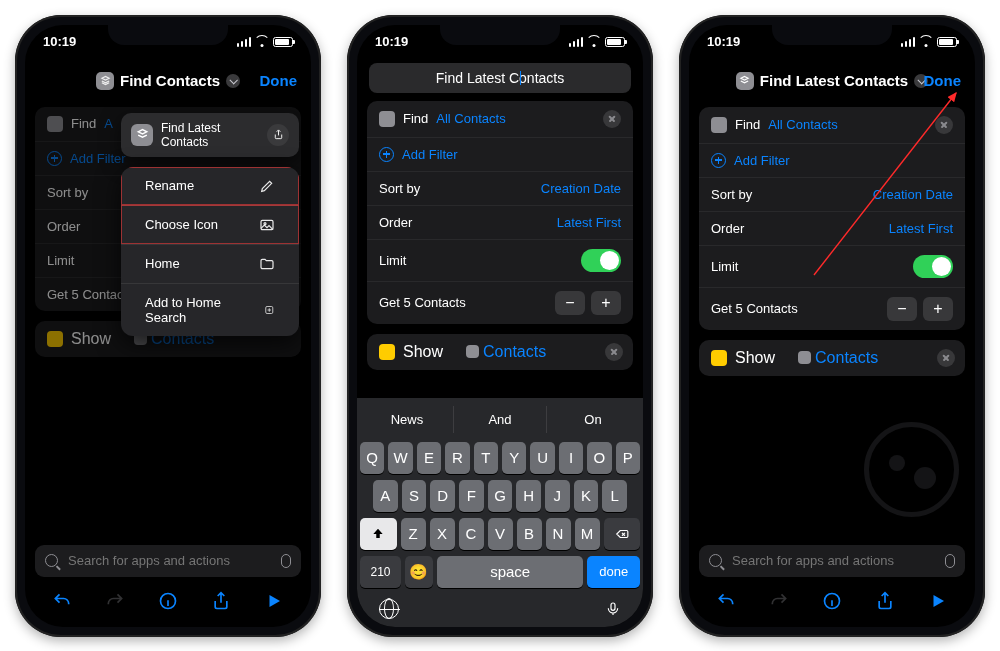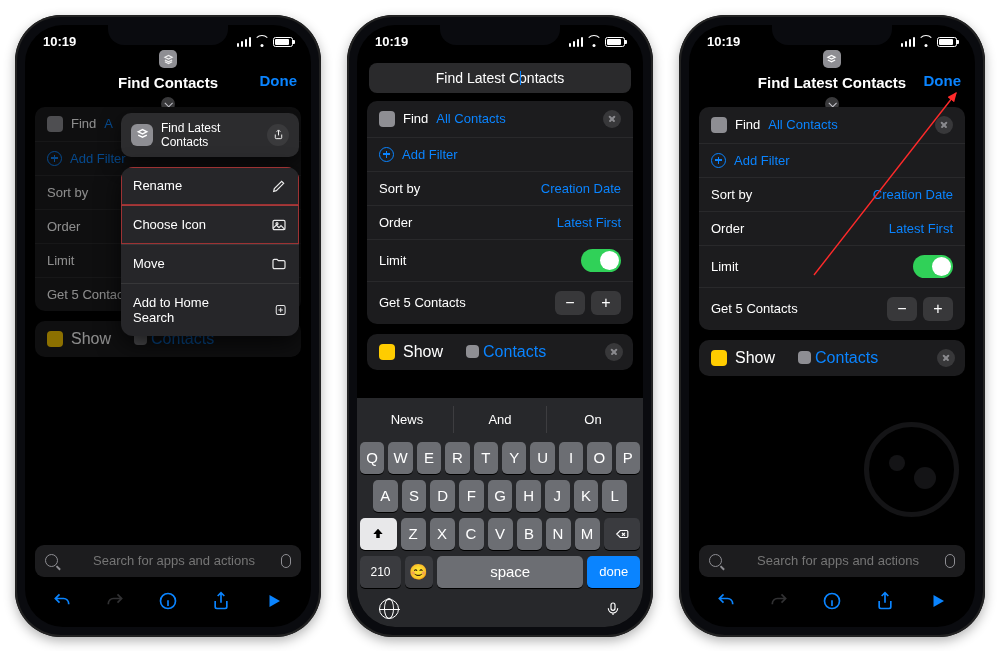--- a/index.html
+++ b/index.html
@@ -34,21 +34,21 @@
   .sig span:nth-child(1){height:4px}.sig span:nth-child(2){height:6px}.sig span:nth-child(3){height:8px}.sig span:nth-child(4){height:10px}
   .wifi{display:inline-block;position:relative;width:14px;height:10px;}
   .wifi::before{content:"";position:absolute;bottom:0;left:50%;transform:translateX(-50%);width:3px;height:3px;background:#fff;border-radius:50%;}
   .wifi::after{content:"";position:absolute;bottom:-3px;left:50%;transform:translateX(-50%);width:14px;height:14px;border:1.8px solid #fff;border-bottom:none;border-left-color:transparent;border-right-color:transparent;border-radius:50% 50% 0 0;clip-path:polygon(0 0,100% 0,100% 55%,0 55%);}
   .batt{width:20px;height:10px;border:1px solid #fff;border-radius:2.5px;position:relative;}
   .batt::after{content:"";position:absolute;right:-3px;top:2.5px;width:1.8px;height:4px;background:#fff;border-radius:0 1px 1px 0;}
   .batt i{position:absolute;left:1px;top:1px;bottom:1px;width:80%;background:#fff;border-radius:1px;}
   
   .nav{position:absolute;top:36px;left:0;right:0;height:40px;display:flex;align-items:center;justify-content:center;padding:0 12px;}
   .nav .done{position:absolute;right:14px;color:var(--link);font-size:15px;font-weight:600;}
-  .nav .title-pill{display:flex;align-items:center;gap:6px;flex-direction:column;}
+  .nav .title-pill{display:flex;align-items:center;gap:6px;}
   .nav .title-pill .icon-sq{width:18px;height:18px;border-radius:5px;background:#8e8e93;display:flex;align-items:center;justify-content:center;}
   .nav .title-pill .title{font-size:15px;font-weight:600;}
   .chev-d{width:14px;height:14px;border-radius:50%;background:#3a3a3c;display:inline-flex;align-items:center;justify-content:center;}
   .chev-d::after{content:"";width:5px;height:5px;border-right:1.5px solid #c8c8cf;border-bottom:1.5px solid #c8c8cf;transform:rotate(45deg) translateY(-1px);}
   .title-bar{margin:0 12px;height:30px;border-radius:8px;background:#2a2a2c;display:flex;align-items:center;justify-content:center;font-size:14px;font-weight:500;color:#fff;}
   
   .content{position:absolute;top:82px;left:10px;right:10px;display:flex;flex-direction:column;gap:10px;}
   .card{background:var(--panel);border-radius:10px;padding:0;overflow:hidden;font-size:13px;}
   .row{display:flex;align-items:center;justify-content:space-between;padding:9px 12px;min-height:32px;border-top:0.5px solid rgba(255,255,255,.06);}
   .row:first-child{border-top:none;}
@@ -69,34 +69,34 @@
   .toggle::after{content:"";position:absolute;right:2px;top:2px;width:19px;height:19px;background:#fff;border-radius:50%;}
   .stepper{display:flex;gap:6px;}
   .step-btn{width:30px;height:24px;border-radius:6px;background:#38383a;display:flex;align-items:center;justify-content:center;color:#fff;font-size:16px;font-weight:300;}
   
   .show-row{background:var(--panel);border-radius:10px;padding:9px 12px;display:flex;align-items:center;gap:8px;justify-content:flex-start;position:relative;}
   .show-row .close-dot{position:absolute;right:10px;}
   
   .search{position:absolute;left:10px;right:10px;bottom:50px;height:32px;background:#1c1c1e;border-radius:9px;display:flex;align-items:center;padding:0 10px;gap:8px;}
   .search .mag{width:13px;height:13px;border:1.5px solid var(--muted);border-radius:50%;position:relative;}
   .search .mag::after{content:"";position:absolute;width:5px;height:1.5px;background:var(--muted);bottom:-2px;right:-4px;transform:rotate(45deg);}
-  .search input{flex:1;background:transparent;border:none;outline:none;color:var(--muted);font-size:13px;margin-left:25px;}
+  .search input{flex:1;background:transparent;border:none;outline:none;color:var(--muted);font-size:13px;}
   .mic{width:10px;height:14px;border:1.3px solid var(--muted);border-radius:5px;position:relative;}
   
   .toolbar{position:absolute;left:0;right:0;bottom:8px;height:36px;display:flex;align-items:center;justify-content:space-around;padding:0 10px;}
   .tb-btn{width:22px;height:22px;display:flex;align-items:center;justify-content:center;color:var(--link);}
   .tb-btn.dim{opacity:.35;color:#8e8e93;}
   
   .ctx-wrap{position:absolute;top:88px;left:96px;right:12px;z-index:30;}
   .ctx-head{background:#2c2c2e;border-radius:10px;padding:8px 10px;display:flex;align-items:center;gap:8px;margin-bottom:10px;box-shadow:0 6px 20px rgba(0,0,0,.6);}
   .ctx-head .hicon{width:22px;height:22px;border-radius:6px;background:#8e8e93;display:flex;align-items:center;justify-content:center;}
   .ctx-head .htitle{flex:1;font-size:12px;font-weight:500;}
   .share-sq{width:22px;height:22px;border-radius:50%;background:#3a3a3c;display:flex;align-items:center;justify-content:center;}
   .ctx-menu{background:var(--menu);border-radius:12px;overflow:hidden;box-shadow:0 8px 24px rgba(0,0,0,.7);}
-  .ctx-item{display:flex;align-items:center;justify-content:space-between;padding:11px 12px;font-size:13px;border-top:.5px solid rgba(255,255,255,.08);gap:40px;}
+  .ctx-item{display:flex;align-items:center;justify-content:space-between;padding:11px 24px;font-size:13px;border-top:.5px solid rgba(255,255,255,.08);gap:40px;}
   .ctx-item:first-child{border-top:none;}
   .ctx-item.hl{outline:1px solid rgba(255,60,60,.55);outline-offset:-1px;}
   .ctx-icon{width:16px;height:16px;opacity:.9;}
   
   .dim-content{filter:brightness(.55);}
   
   .kbwrap{position:absolute;left:0;right:0;bottom:0;background:#27282b;padding-top:4px;border-top:.5px solid #000;}
   .suggest{display:flex;justify-content:space-around;padding:4px 4px 6px;}
   .suggest span{flex:1;text-align:center;font-size:13px;color:#fff;padding:6px 0;border-right:1px solid rgba(255,255,255,.1);}
   .suggest span:last-child{border:none;}
@@ -218,21 +218,21 @@
       </div>
       <div class="ctx-item hl">
         <span>Choose Icon</span>
         <svg class="ctx-icon" viewBox="0 0 24 24" fill="none" stroke="#fff" stroke-width="1.8">
               <rect x="3" y="5" width="18" height="14" rx="2"></rect>
               <circle cx="9" cy="10" r="1.5"></circle>
               <path d="M3 17l5-5 4 4 3-3 6 6"></path>
             </svg>
       </div>
       <div class="ctx-item">
-        <span>Move</span>
+        <span>Home</span>
         <svg class="ctx-icon" viewBox="0 0 24 24" fill="none" stroke="#fff" stroke-width="1.8">
               <path d="M3 7a2 2 0 012-2h4l2 2h8a2 2 0 012 2v8a2 2 0 01-2 2H5a2 2 0 01-2-2V7z"></path>
             </svg>
       </div>
       <div class="ctx-item">
         <span>Add to Home Search</span>
         <svg class="ctx-icon" viewBox="0 0 24 24" fill="none" stroke="#fff" stroke-width="1.8">
               <rect x="4" y="4" width="16" height="16" rx="3"></rect>
               <path d="M12 8v8M8 12h8"></path>
             </svg>

